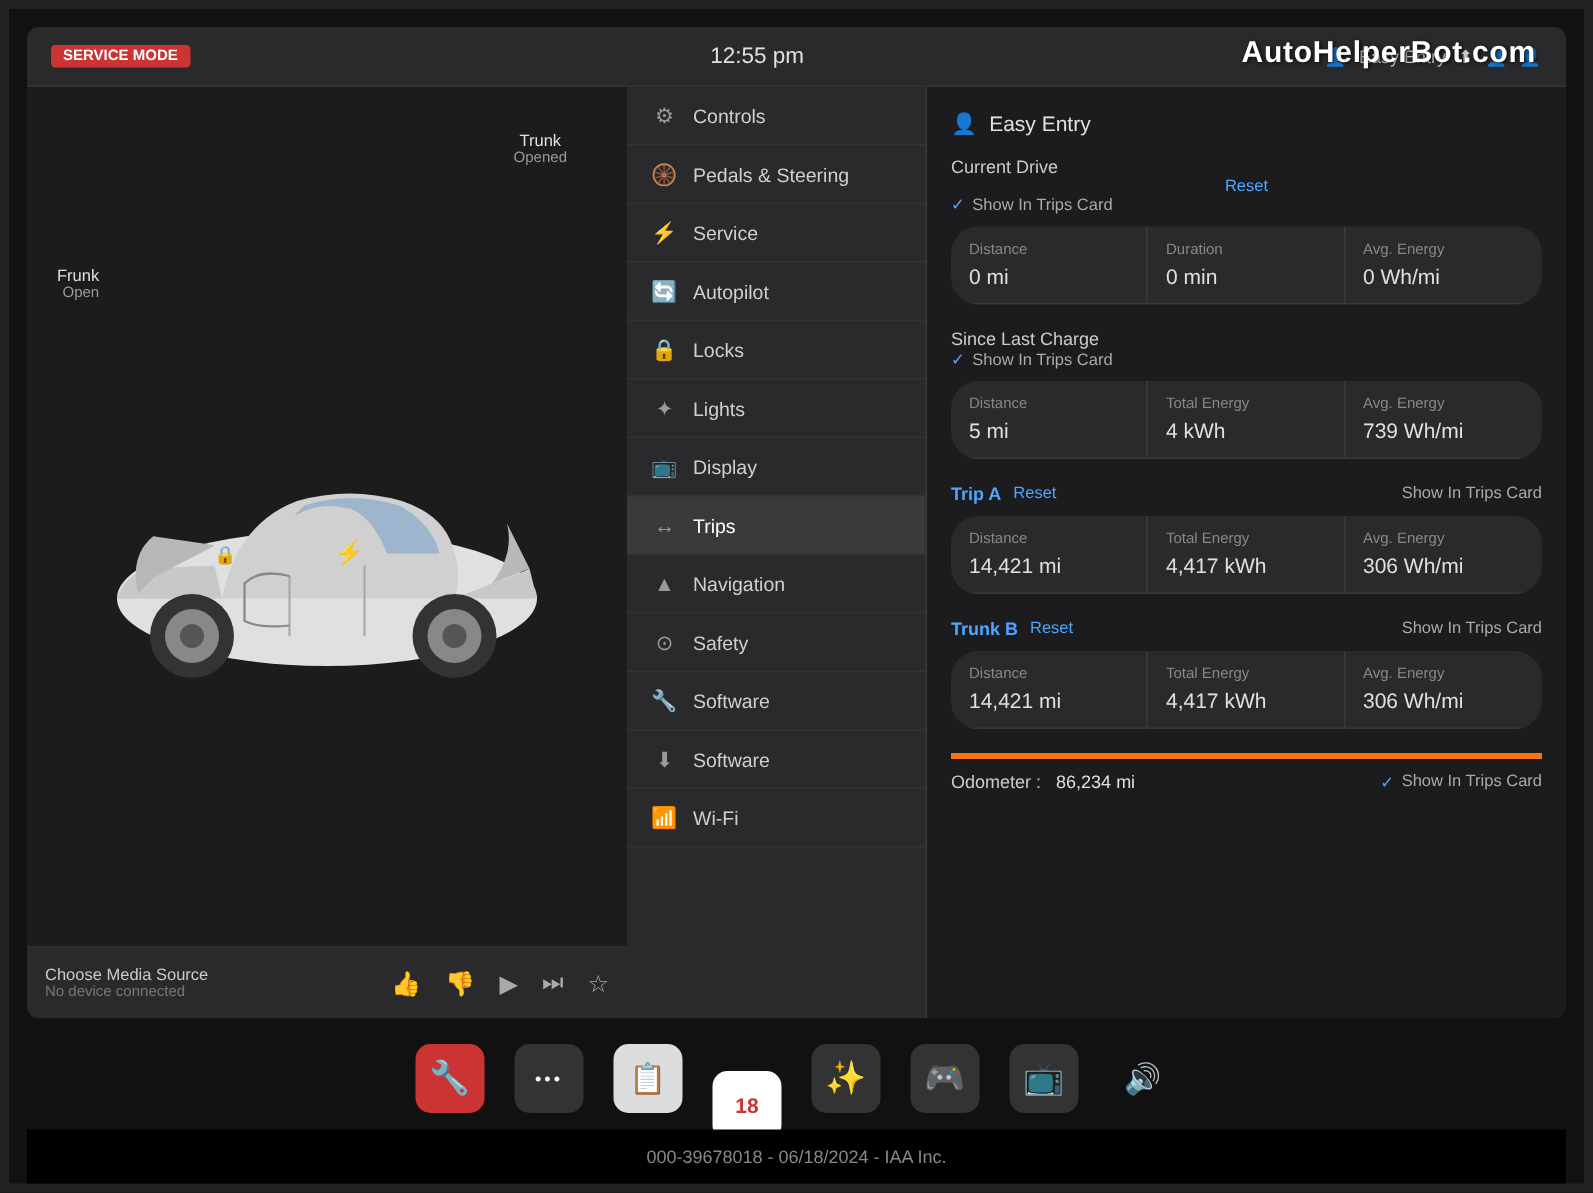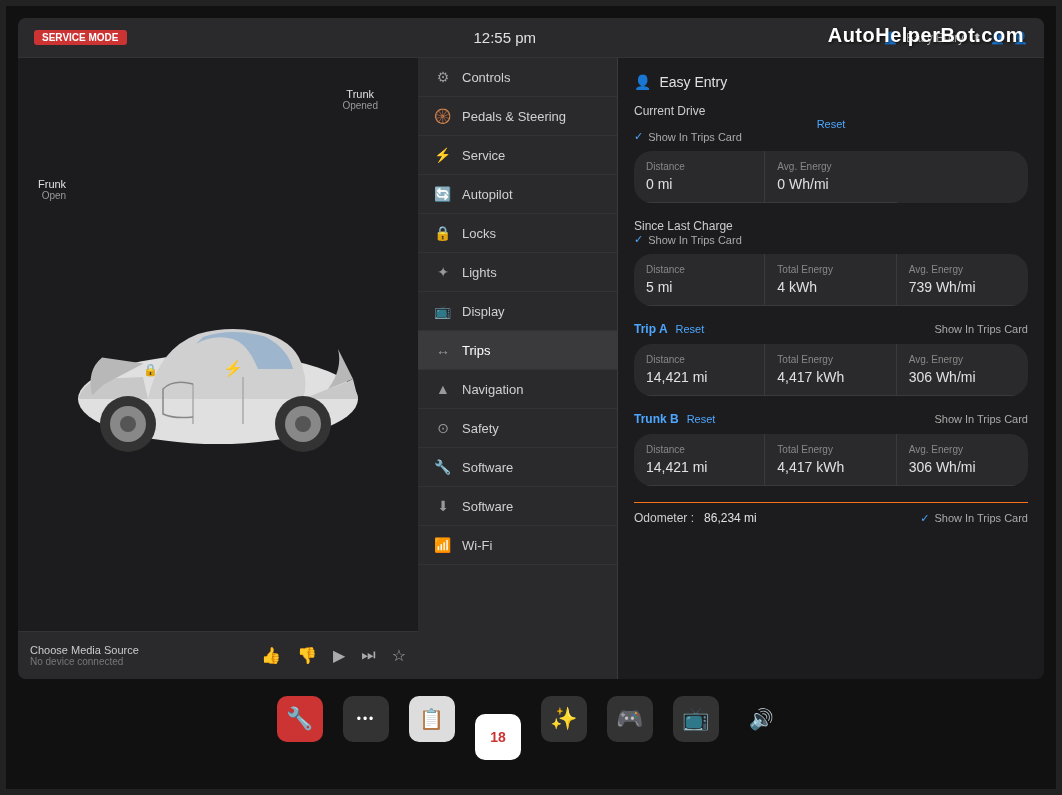--- a/index.html
+++ b/index.html
@@ -290,21 +290,21 @@
       color: #aaa;
       font-size: 11px;
     }
 
     .odometer-bar {
       margin-top: 14px;
       display: flex;
       align-items: center;
       justify-content: space-between;
       padding: 8px 0;
-      border-top: 1px solid #f97316;
+      border-top: 4px solid #f97316;
     }
     .odometer-value { color: #e0e0e0; font-weight: 500; }
 
     
     .status-bar {
       position: absolute;
       bottom: 110px;
       left: 12px;
       right: 12px;
       height: 32px;
@@ -524,20 +524,24 @@
               <span class="check-icon">✓</span>
               <span>Show In Trips Card</span>
             </div>
           </div>
           <div class="stats-grid">
             <div class="stat-cell">
               <div class="stat-label">Distance</div>
               <div class="stat-value">0 mi</div>
             </div>
             <div class="stat-cell">
+              <div class="stat-label">Duration</div>
+              <div class="stat-value">0 min</div>
+            </div>
+            <div class="stat-cell">
               <div class="stat-label">Avg. Energy</div>
               <div class="stat-value">0 Wh/mi</div>
             </div>
           </div>
         </div>
 
         <div class="drive-section">
           <div class="drive-section-header">
             <span class="drive-section-title">Since Last Charge</span>
             <div class="show-trips-check">
@@ -632,14 +636,17 @@
     <div class="taskbar-icon wrench">🔧</div>
     <div class="taskbar-icon dots" style="font-size:12px;letter-spacing:2px;">•••</div>
     <div class="taskbar-icon notes">📋</div>
     <div class="taskbar-icon calendar" style="font-size:14px;font-weight:bold;color:#cc3333;margin-top:36px;">18</div>
     <div class="taskbar-icon star">✨</div>
     <div class="taskbar-icon game">🎮</div>
     <div class="taskbar-icon tv">📺</div>
     <div class="taskbar-icon volume">🔊</div>
   </div>
 
+  <div class="footer-bar">
+    <span>000-39678018 - 06/18/2024 - IAA Inc.</span>
+  </div>
 
 </div>
 
 </body></html>

